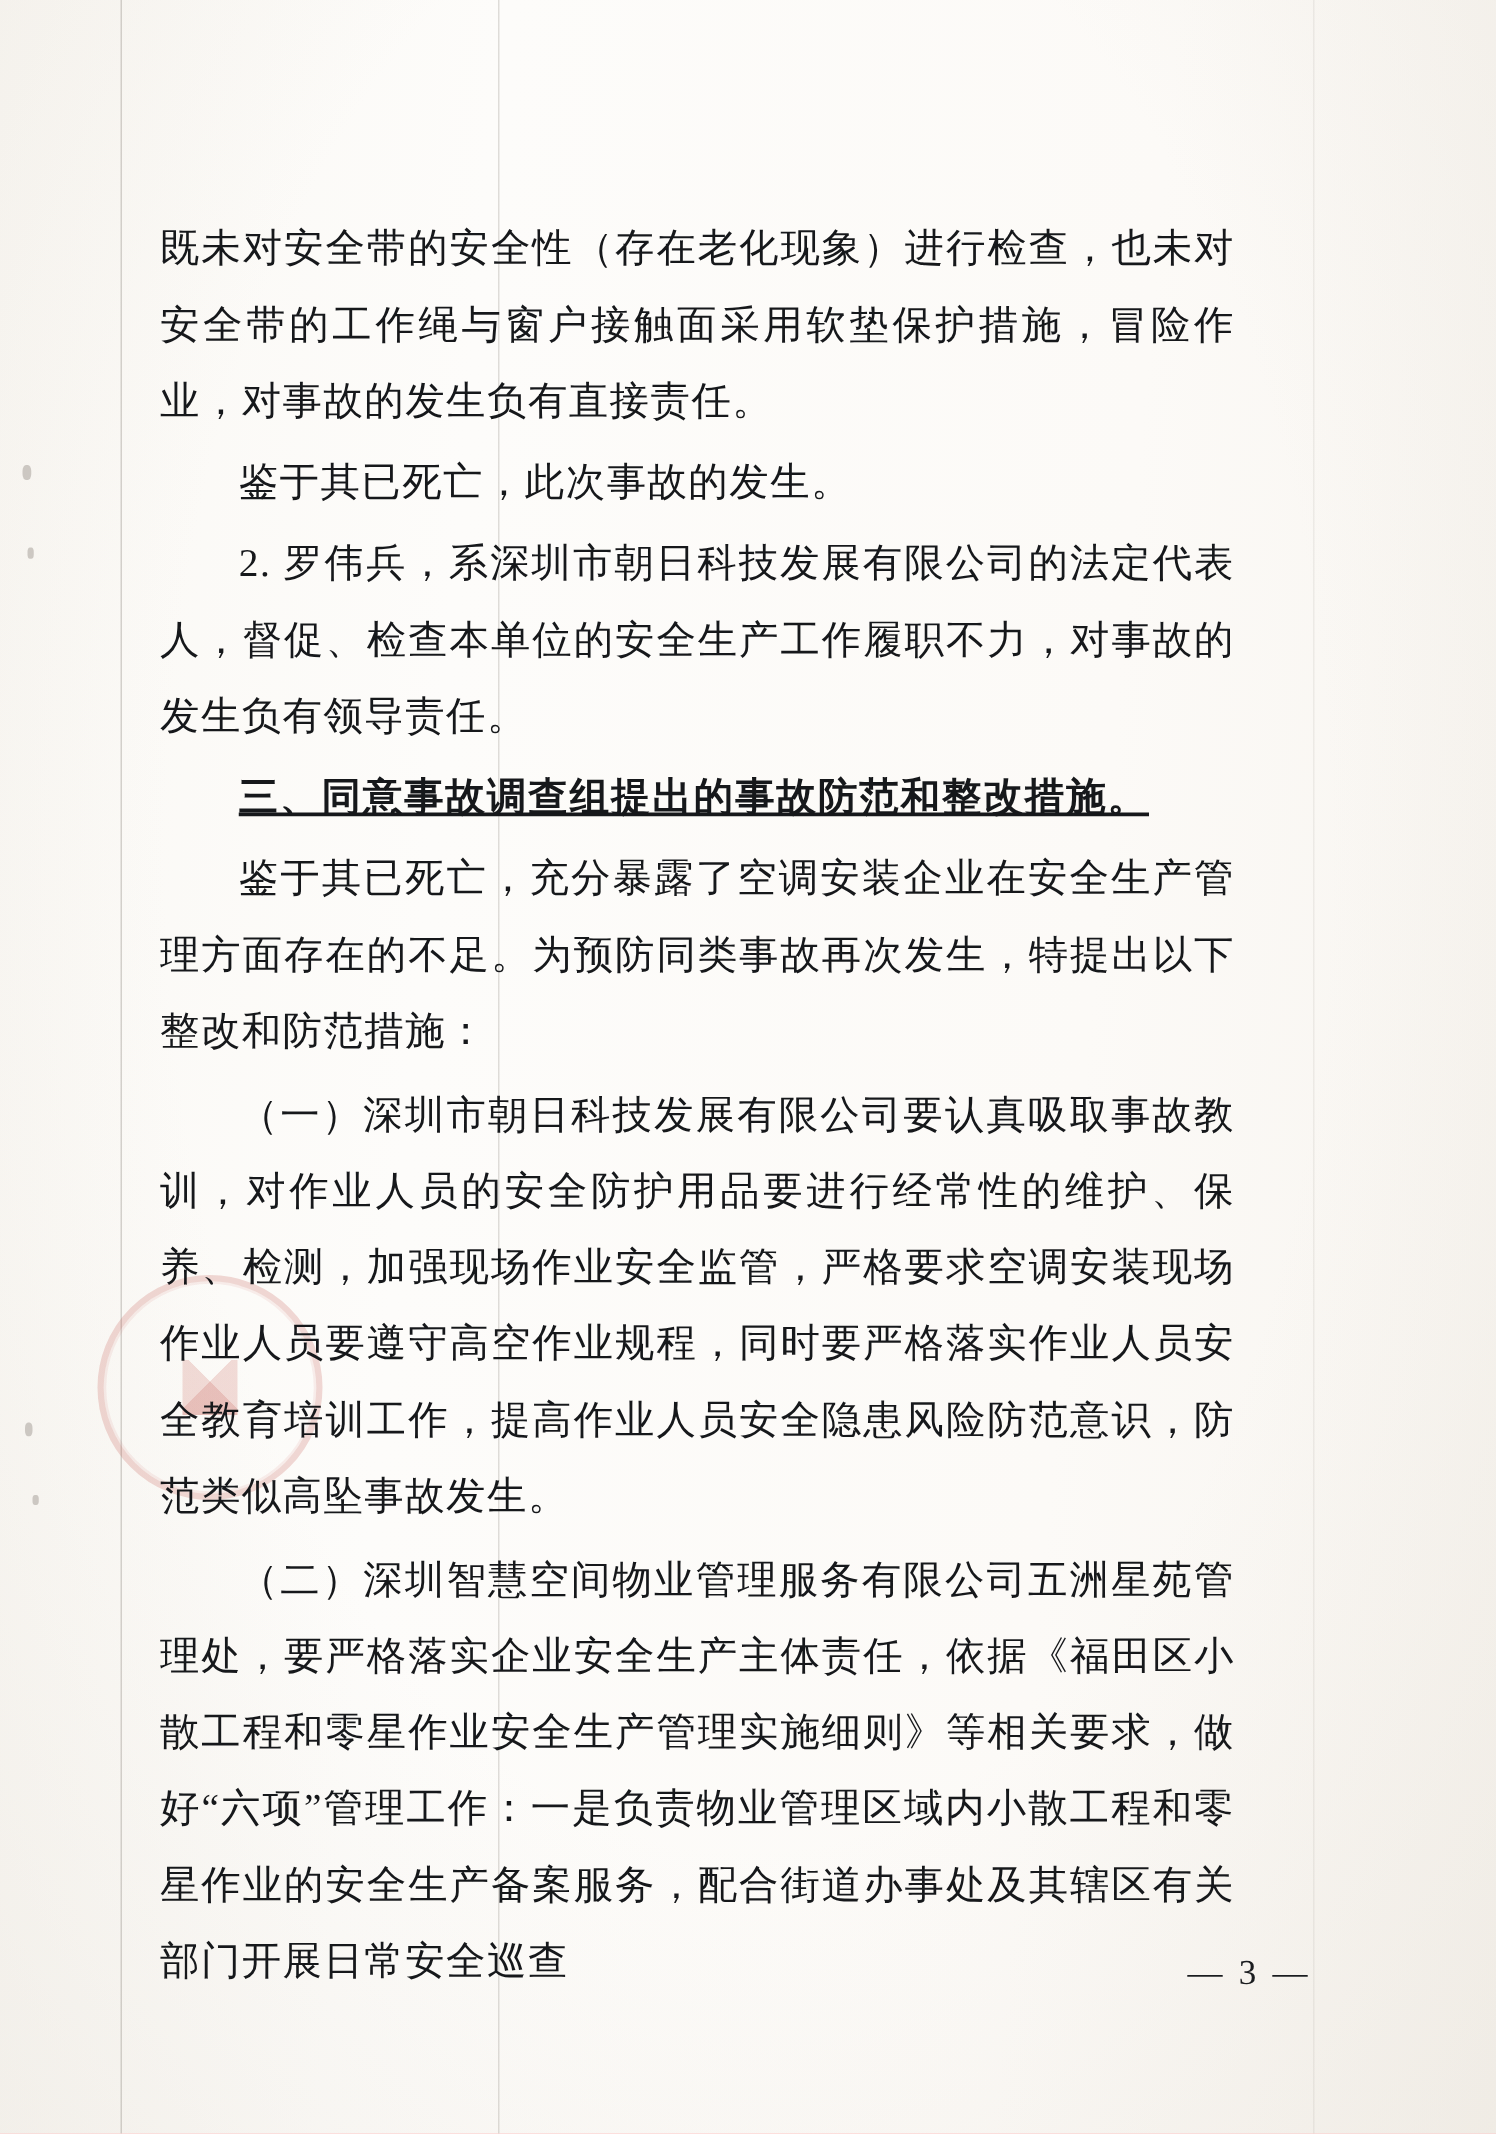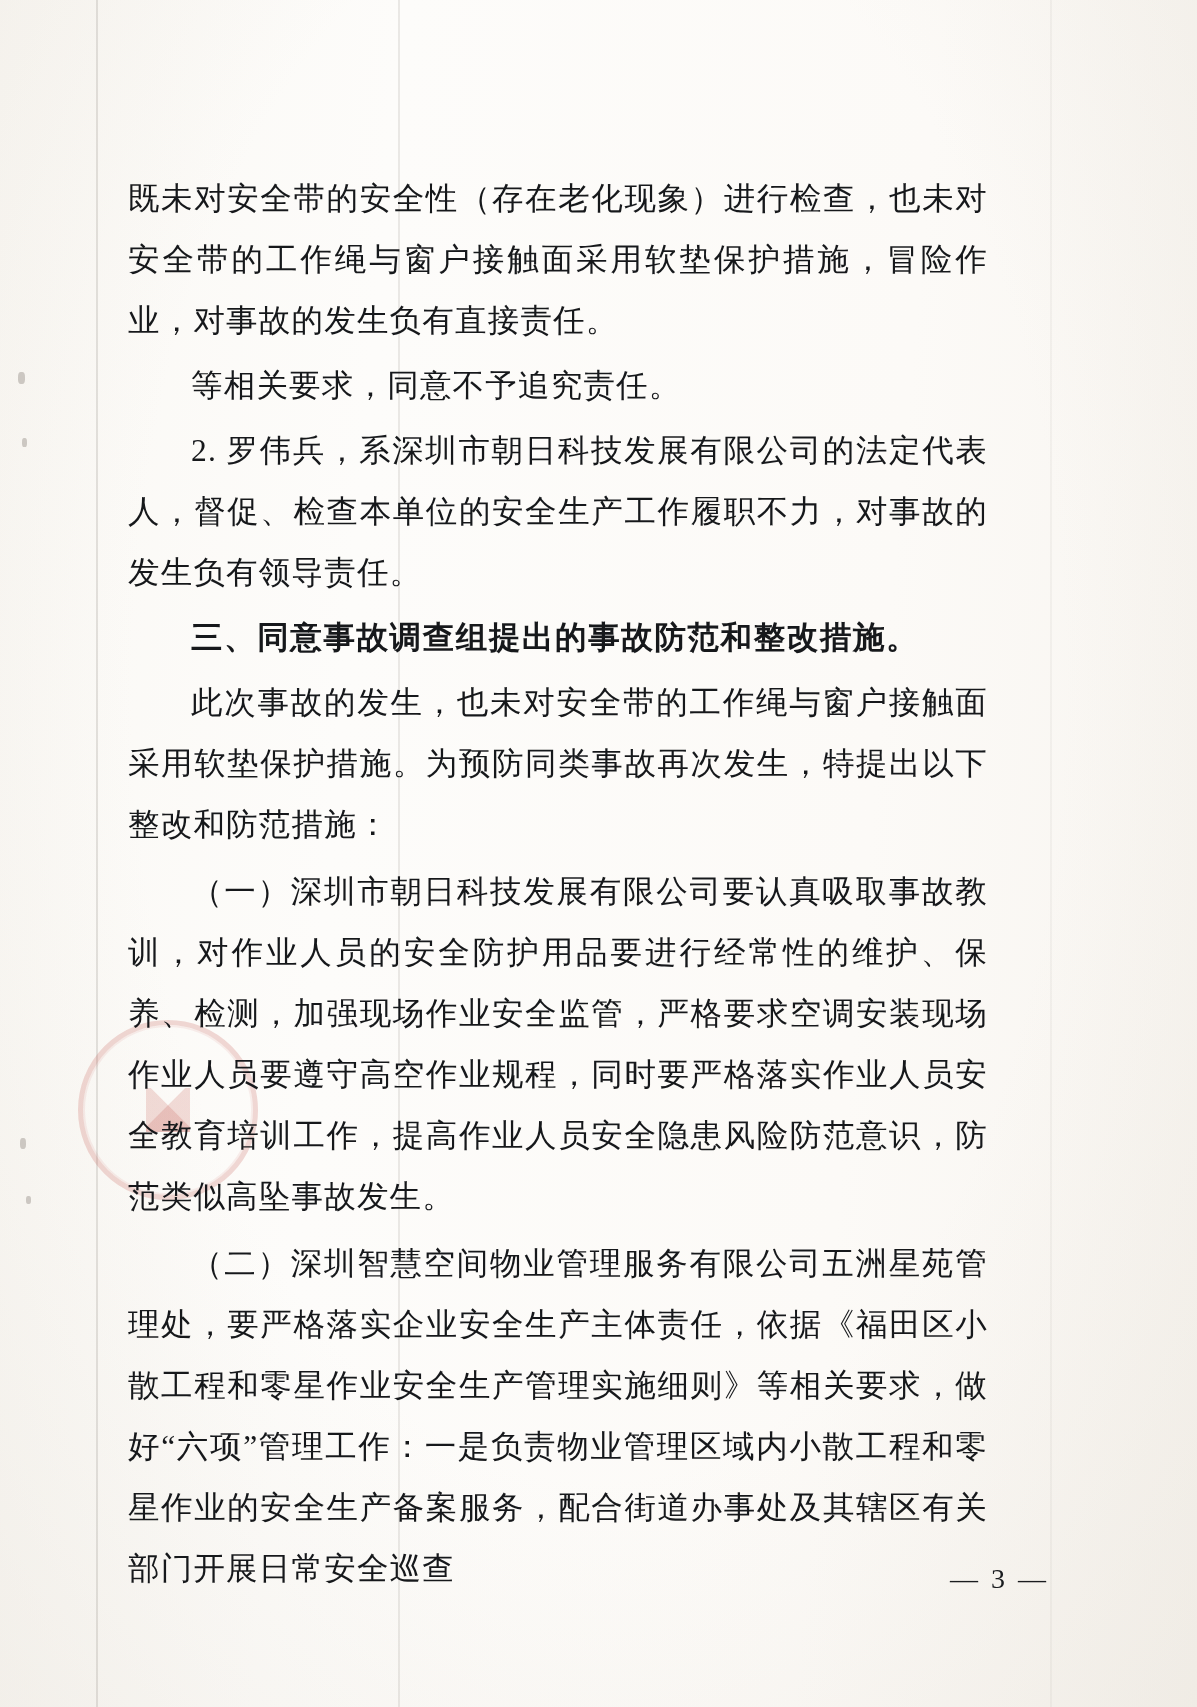--- a/index.html
+++ b/index.html
@@ -84,20 +84,21 @@
     letter-spacing: 1.2px;
     color: #16181b;
     text-align: justify;
     text-justify: inter-ideograph;
     word-break: break-all;
   }
   p.indent { text-indent: 2em; }
   p.bold {
     font-weight: bold;
     letter-spacing: 1.6px;
+    text-decoration: underline;
   }
   p.gap-top { margin-top: 6px; font-family: Liberation Serif, serif; }
   .page-number {
     position: absolute;
     right: 148px;
     bottom: 112px;
     font-size: 28px;
     letter-spacing: 3px;
     color: #1a1c1f;
     font-family: "Liberation Serif", serif;
@@ -114,22 +115,22 @@
   <div class="fold f3"></div>
   <div class="seal"></div>
 
   <div class="speck" style="left:18px; top:372px; width:7px; height:12px;"></div>
   <div class="speck" style="left:22px; top:438px; width:5px; height:9px;"></div>
   <div class="speck" style="left:20px; top:1138px; width:6px; height:11px;"></div>
   <div class="speck" style="left:26px; top:1196px; width:5px; height:8px;"></div>
 
   <div class="content">
     <p class="para">既未对安全带的安全性（存在老化现象）进行检查，也未对安全带的工作绳与窗户接触面采用软垫保护措施，冒险作业，对事故的发生负有直接责任。</p>
-    <p class="para indent">等相关要求，同意不予追究责任。</p>
+    <p class="para indent">鉴于其已死亡，此次事故的发生。</p>
     <p class="para indent">2. 罗伟兵，系深圳市朝日科技发展有限公司的法定代表人，督促、检查本单位的安全生产工作履职不力，对事故的发生负有领导责任。</p>
     <p class="para indent bold">三、同意事故调查组提出的事故防范和整改措施。</p>
-    <p class="para indent">此次事故的发生，也未对安全带的工作绳与窗户接触面采用软垫保护措施。为预防同类事故再次发生，特提出以下整改和防范措施：</p>
+    <p class="para indent">鉴于其已死亡，充分暴露了空调安装企业在安全生产管理方面存在的不足。为预防同类事故再次发生，特提出以下整改和防范措施：</p>
     <p class="para indent gap-top">（一）深圳市朝日科技发展有限公司要认真吸取事故教训，对作业人员的安全防护用品要进行经常性的维护、保养、检测，加强现场作业安全监管，严格要求空调安装现场作业人员要遵守高空作业规程，同时要严格落实作业人员安全教育培训工作，提高作业人员安全隐患风险防范意识，防范类似高坠事故发生。</p>
     <p class="para indent gap-top">（二）深圳智慧空间物业管理服务有限公司五洲星苑管理处，要严格落实企业安全生产主体责任，依据《福田区小散工程和零星作业安全生产管理实施细则》等相关要求，做好“六项”管理工作：一是负责物业管理区域内小散工程和零星作业的安全生产备案服务，配合街道办事处及其辖区有关部门开展日常安全巡查</p>
   </div>
 
   <div class="page-number">— 3 —</div>
 </div>
 
 </body></html>

